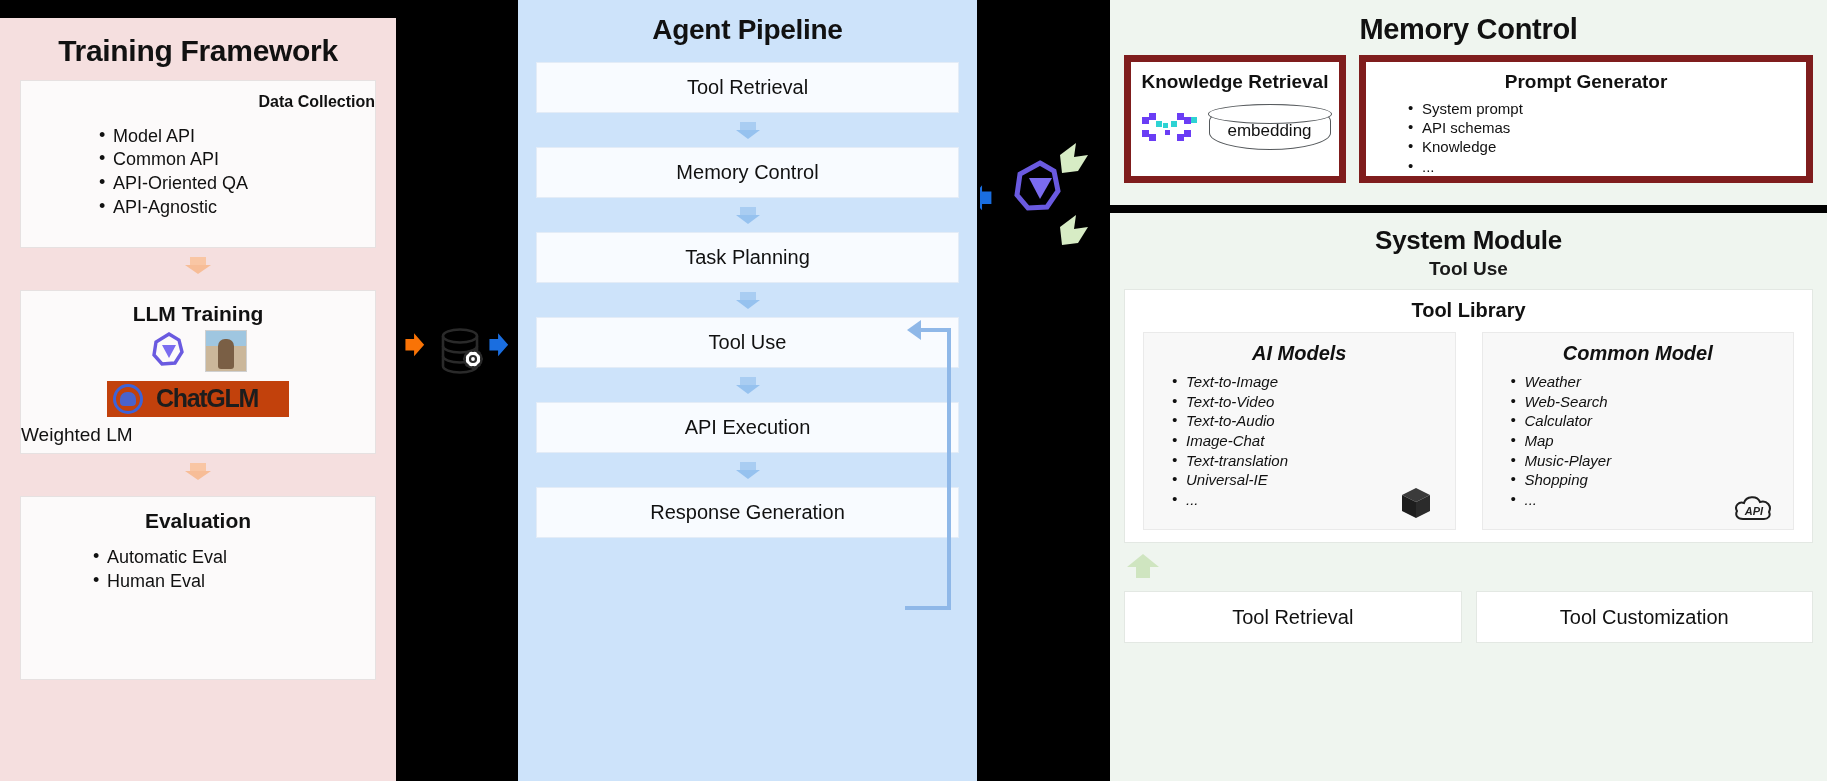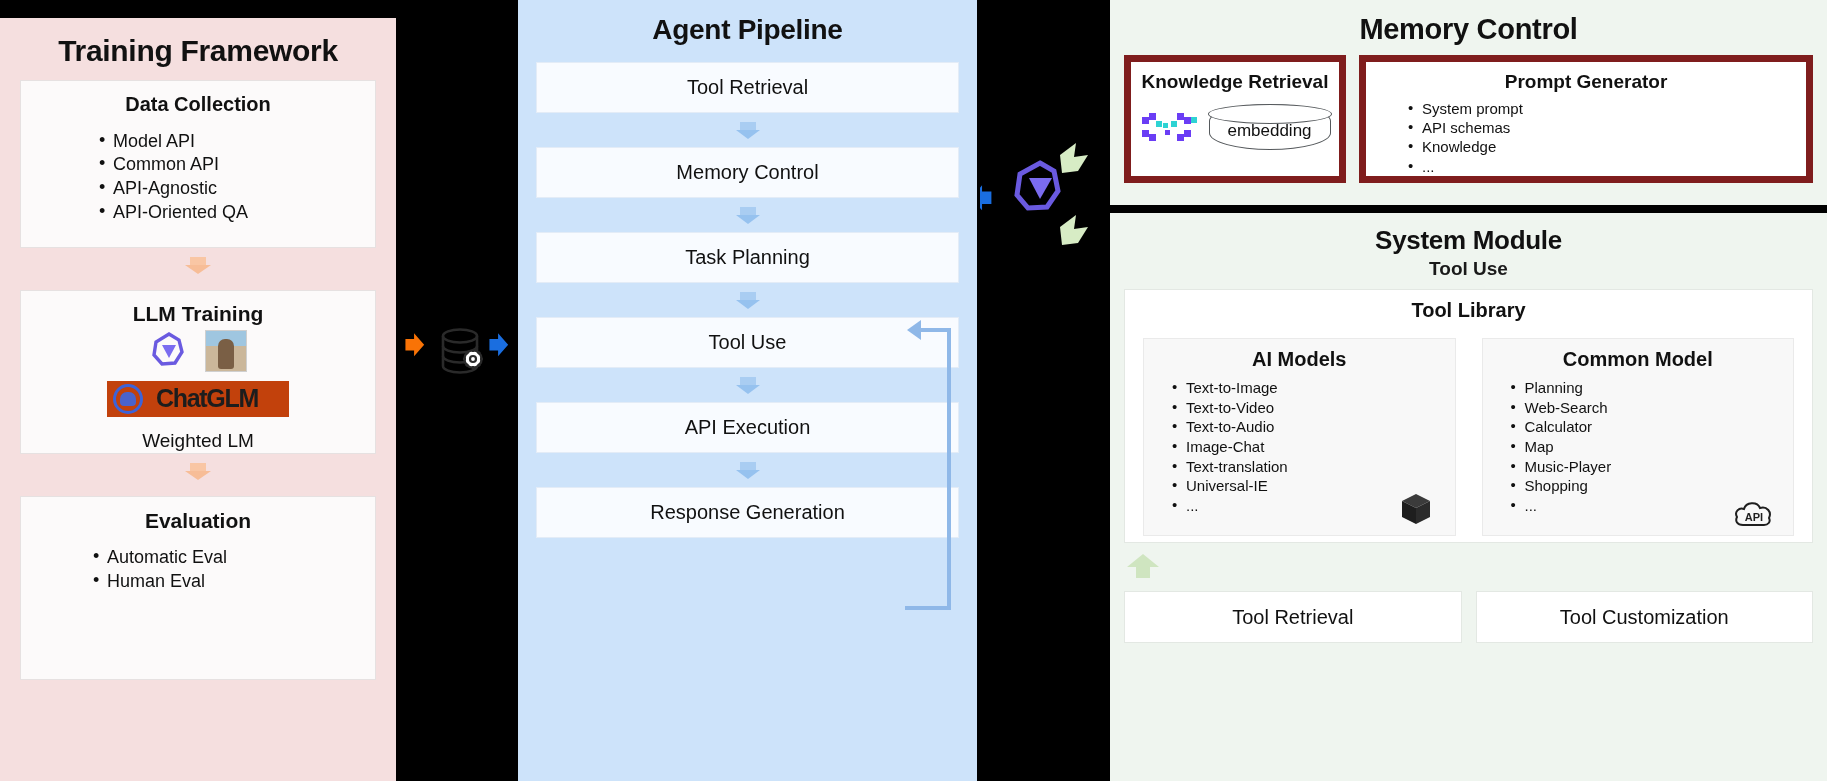--- a/index.html
+++ b/index.html
@@ -37,21 +37,21 @@
 
   
   #training {
     left: 0; top: 18px; width: 396px; height: 781px;
     background: #f5dfdf;
     padding: 0 20px;
   }
   #training .panel-title { font-size: 30px; padding-top: 13px; line-height: 1.35; }
   #training .card { margin-top: 8px; }
   #tf-card-data { height: 168px; padding-top: 12px; }
-  #tf-card-data .card-title { font-size: 20px; }
+  #tf-card-data .card-title { font-size: 16px; text-align: right; }
   #tf-card-data ul { margin: 14px 0 0 76px; font-size: 18px; line-height: 1.33; }
   #tf-card-llm { height: 164px; padding-top: 11px; }
   #tf-card-llm .card-title { font-size: 21px; }
   #tf-card-eval { height: 184px; padding-top: 12px; }
   #tf-card-eval .card-title { font-size: 21px; }
   #tf-card-eval ul.lvl1 { margin: 12px 0 0 70px; font-size: 18px; line-height: 1.34; }
   #tf-card-eval ul.lvl2 { margin: 0 0 0 28px; font-size: 14px; line-height: 1.42; list-style: none; }
   #tf-card-eval ul.lvl2 li { padding-left: 20px; }
   #tf-card-eval ul.lvl2 li::before { content:"\2022"; position:absolute; left:4px; top:-1px; }
 
@@ -89,21 +89,21 @@
   }
   .glm-elephant {
     width: 30px; height: 30px; border-radius: 50%;
     border: 3px solid #3c63d8; position: relative; flex: 0 0 auto;
   }
   .glm-elephant::after {
     content:""; position:absolute; left: 4px; top: 5px; width: 16px; height: 14px;
     background: #4a63cc; border-radius: 7px 7px 4px 4px;
   }
   .chatglm-word { font-size: 25px; font-weight: 900; letter-spacing: -1.3px; color: #1d1d1d; }
-  .weighted-lm { text-align: center; font-size: 19px; color: #111; margin-top: 13px; }
+  .weighted-lm { font-size: 19px; color: #111; margin-top: 7px; }
 
   
   #pipeline {
     left: 518px; top: 0; width: 459px; height: 781px;
     background: #cde3fa; padding: 0 18px;
   }
   #pipeline .panel-title { font-size: 28px; padding-top: 14px; }
   #pipeline .panel-sub { font-size: 19px; padding-top: 3px; }
   .step {
     background: #f8fbff; border: 1px solid #e3ecf7;
@@ -146,21 +146,21 @@
   #system {
     left: 1110px; top: 213px; width: 717px; height: 568px;
     background: #eff5ef; padding: 0 14px;
   }
   #system .panel-title { font-size: 26px; padding-top: 12px; }
   #system .panel-sub { font-size: 19px; padding-top: 2px; }
   #tool-library {
     background: #fff; border: 1px solid #e3e8e3; margin-top: 9px; height: 254px; padding: 9px 18px 0;
   }
   #tool-library .card-title { font-size: 20px; }
-  .tl-row { display: flex; gap: 26px; margin-top: 16px; }
+  .tl-row { display: flex; gap: 26px; margin-top: 10px; font-style: italic; }
   .tl-card { flex: 1; background: #f8f8f8; border: 1px solid #eaeaea; height: 198px; padding-top: 9px; position: relative; }
   .tl-card .card-title { font-size: 18px; }
   .tl-card ul { margin: 7px 0 0 26px; font-size: 15px; line-height: 1.31; }
   .cube-icon { position: absolute; right: 22px; bottom: 9px; width: 34px; height: 34px; }
   .api-icon  { position: absolute; right: 18px; bottom: 6px; width: 42px; height: 34px; }
 
   .green-up { margin: 10px auto 0; width: 38px; }
   .tool-btn-row { display: flex; gap: 14px; margin-top: 8px; }
   .tool-btn {
     flex: 1; background: #fff; border: 1px solid #e3e8e3; height: 52px;
@@ -173,22 +173,22 @@
 <div id="stage">
 
   <section class="panel" id="training">
     <div class="panel-title">Training Framework</div>
 
     <div class="card" id="tf-card-data">
       <div class="card-title">Data Collection</div>
       <ul class="blist">
         <li>Model API</li>
         <li>Common API</li>
+        <li>API-Oriented QA</li>
         <li>API-Agnostic</li>
-        <li>API-Oriented QA</li>
       </ul>
     </div>
 
     <div class="arrow-block peach">
       <div class="arrow-shaft"></div>
       <div class="arrow-down"></div>
     </div>
 
     <div class="card" id="tf-card-llm">
       <div class="card-title">LLM Training</div>
@@ -363,21 +363,21 @@
           <svg class="cube-icon" viewBox="0 0 34 34">
             <path d="M17 2 L31 9 L17 16 L3 9 Z" fill="#3b3b3b"></path>
             <path d="M3 9 L17 16 L17 32 L3 25 Z" fill="#1e1e1e"></path>
             <path d="M31 9 L17 16 L17 32 L31 25 Z" fill="#2b2b2b"></path>
           </svg>
         </div>
 
         <div class="tl-card">
           <div class="card-title">Common Model</div>
           <ul class="blist">
-            <li>Planning</li>
+            <li>Weather</li>
             <li>Web-Search</li>
             <li>Calculator</li>
             <li>Map</li>
             <li>Music-Player</li>
             <li>Shopping</li>
             <li>...</li>
           </ul>
           <svg class="api-icon" viewBox="0 0 42 34">
             <path d="M10 30 C4 30 2 26 4 22 C1 17 6 12 11 14 C13 7 24 6 27 13 C34 11 39 17 36 23 C38 27 35 30 31 30 Z" fill="none" stroke="#1f1f1f" stroke-width="2"></path>
             <text x="21" y="26" font-size="11" font-family="Liberation Sans, sans-serif" text-anchor="middle" fill="#1f1f1f" font-weight="bold">API</text>

